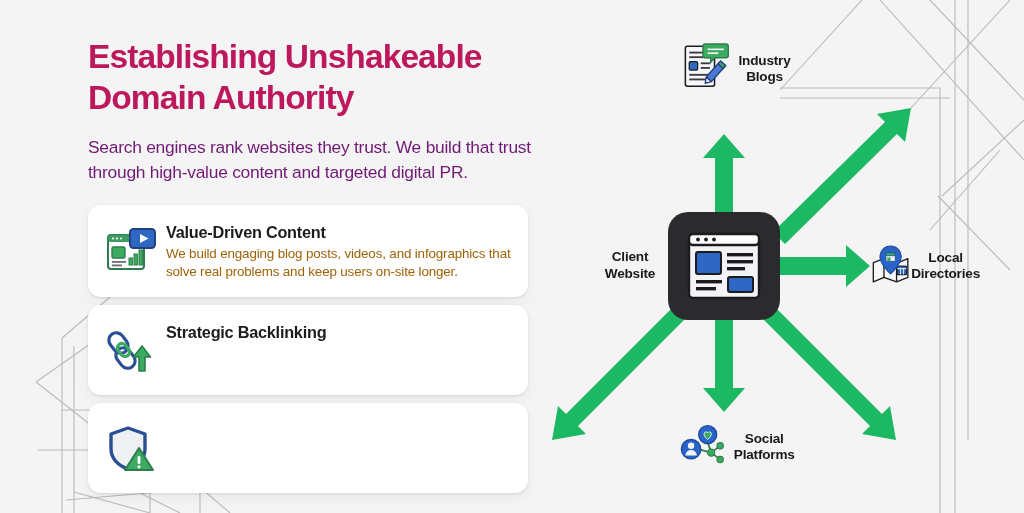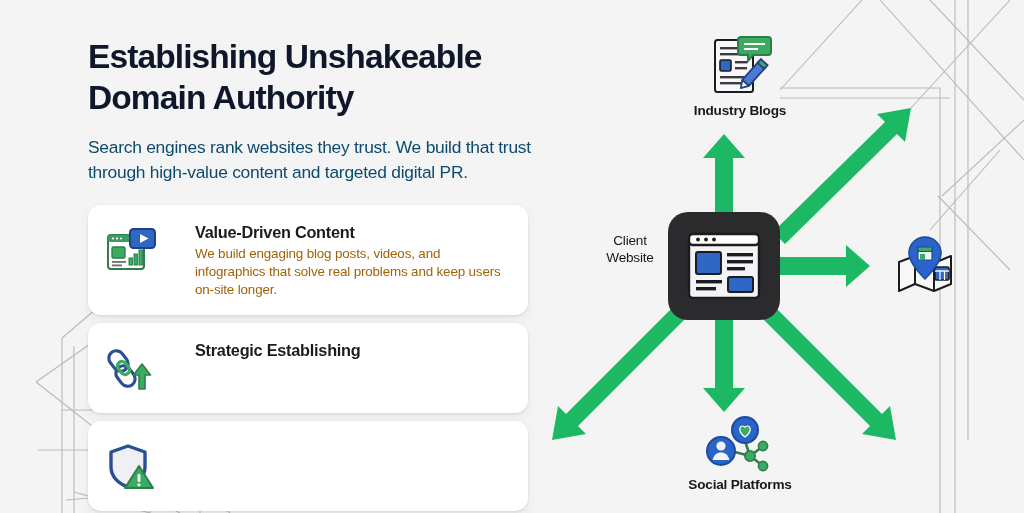--- a/index.html
+++ b/index.html
@@ -21,48 +21,47 @@
   #left-col {
     position: absolute;
     left: 88px; top: 36px;
     width: 452px;
   }
   #page-title {
     font-size: 33.5px;
     line-height: 41px;
     font-weight: bold;
     letter-spacing: -0.9px;
-    color: #0f172a;
+    color: #be185d;
     width: 452px;
   }
   #intro-paragraph {
     margin-top: 17px;
     font-size: 17.4px;
     line-height: 25px;
-    color: #0c4a6e;
+    color: #701a75;
     width: 444px;
     letter-spacing: -0.25px;
   }
   #feature-list {
     margin-top: 20px;
     display: flex;
     flex-direction: column;
     gap: 8px;
   }
   .feature-card {
     position: relative;
     width: 440px;
     background: #ffffff;
     border-radius: 13px;
     box-shadow: 0 1px 3px rgba(0,0,0,0.10), 0 6px 14px rgba(0,0,0,0.045);
     display: flex;
     align-items: flex-start;
     padding: 16px 17px 16px 14px;
     min-height: 78px;
-    gap: 29px;
   }
   .card-icon {
     flex: 0 0 58px;
     height: 56px;
     display: flex;
     align-items: center;
     justify-content: center;
     margin-top: 2px;
   }
   .card-body { flex: 1 1 auto; padding-left: 6px; padding-top: 1px; }
@@ -94,43 +93,43 @@
     border-radius: 20px;
     display: flex;
     align-items: center;
     justify-content: center;
     z-index: 4;
   }
   .node {
     position: absolute;
     z-index: 3;
     display: flex;
-    flex-direction: column;
+    flex-direction: row;
     align-items: center;
   }
   .node-label {
     margin-top: 3px;
     font-size: 13.6px;
     font-weight: bold;
     color: #19191b;
     text-align: center;
     line-height: 16px;
     letter-spacing: -0.2px;
     white-space: pre-line;
   }
   #node-blogs { left: 140px; top: 34px; width: 120px; }
   #node-local { left: 330px; top: 236px; width: 110px; }
   #node-social { left: 140px; top: 416px; width: 120px; }
   #hub-label {
     position: absolute;
-    left: 52px; top: 232px;
+    left: 52px; top: 248px;
     width: 76px;
     text-align: center;
     font-size: 13.6px;
-    font-weight: normal;
+    font-weight: bold;
     color: #19191b;
     line-height: 17px;
     letter-spacing: -0.2px;
     white-space: pre-line;
     z-index: 3;
   }
   #arrows { position: absolute; inset: 0; z-index: 1; }
 </style>
 </head>
 <body>
@@ -207,21 +206,21 @@
           <svg width="50" height="48" viewBox="0 0 50 48">
             <g fill="none" stroke="#2a4f92" stroke-width="3.2" stroke-linecap="round">
               <rect x="5" y="5" width="15" height="22" rx="7.5" transform="rotate(-38 12.5 16)"></rect>
               <rect x="12" y="20" width="15" height="22" rx="7.5" transform="rotate(-38 19.5 31)"></rect>
             </g>
             <rect x="13" y="16" width="9" height="14" rx="4.5" transform="rotate(-38 17.5 23)" fill="none" stroke="#3bab5f" stroke-width="3.4" stroke-linecap="round"></rect>
             <path d="M33 44 L33 30 L27.5 30 L36 19 L44.5 30 L39 30 L39 44 Z" fill="#3bab5f" stroke="#2f7d4e" stroke-width="1.6" stroke-linejoin="round"></path>
           </svg>
         </div>
         <div class="card-body">
-          <div class="card-title">Strategic Establishing</div>
+          <div class="card-title">Strategic Backlinking</div>
         </div>
       </div>
 
       <div class="feature-card">
         <div class="card-icon">
           <svg width="50" height="48" viewBox="0 0 50 48">
             <path d="M22 3 L39 9 V24 C39 34 31 41 22 44 C13 41 5 34 5 24 V9 Z" fill="#eef0f3" stroke="#2a4f92" stroke-width="3.4" stroke-linejoin="round"></path>
             <path d="M33 23 L47 45 H19 Z" fill="#3bab5f" stroke="#2f7d4e" stroke-width="2" stroke-linejoin="round"></path>
             <rect x="31.6" y="31" width="2.8" height="8" rx="1.3" fill="#ffffff"></rect>
             <circle cx="33" cy="41.8" r="1.6" fill="#ffffff"></circle>
@@ -309,20 +308,22 @@
         <path d="M5 26 L21 20 L40 27 L57 20 V48 L40 55 L21 48 L5 55 Z" fill="#f7f8fa" stroke="#1c1c1e" stroke-width="2" stroke-linejoin="round"></path>
         <path d="M21 20 V48 M40 27 V55" stroke="#1c1c1e" stroke-width="2"></path>
         <rect x="41" y="31" width="14" height="13" rx="1.5" fill="#2f68c4" stroke="#1c1c1e" stroke-width="1.6"></rect>
         <path d="M41 35 H55" stroke="#ffffff" stroke-width="1.4"></path>
         <path d="M46 35 V44 M50.5 35 V44" stroke="#ffffff" stroke-width="1.2"></path>
         <path d="M31 1 C22.2 1 15 8.2 15 17 C15 28 31 43 31 43 C31 43 47 28 47 17 C47 8.2 39.8 1 31 1 Z" fill="#2a64c8" stroke="#1c4b9e" stroke-width="1.6"></path>
         <rect x="24" y="13" width="14" height="11" rx="1" fill="#f2f3f5" stroke="#1c4b9e" stroke-width="1.2"></rect>
         <path d="M23 11 H39 L37.5 15.5 H24.5 Z" fill="#3bab5f" stroke="#1c4b9e" stroke-width="1.2"></path>
         <rect x="26" y="18" width="5" height="6" fill="#3bab5f"></rect>
       </svg>
+      <div class="node-label">Local
+Directories</div>
     </div>
 
     <div class="node" id="node-social">
       <svg width="70" height="58" viewBox="0 0 70 58">
         <line x1="30" y1="36" x2="45" y2="40" stroke="#2f7d4e" stroke-width="2.6"></line>
         <line x1="45" y1="40" x2="57" y2="31" stroke="#2f7d4e" stroke-width="2.6"></line>
         <line x1="45" y1="40" x2="57" y2="49" stroke="#2f7d4e" stroke-width="2.6"></line>
         <line x1="40" y1="25" x2="45" y2="40" stroke="#2f7d4e" stroke-width="2.6"></line>
         <circle cx="40" cy="14" r="13" fill="#2a64c8" stroke="#1c4b9e" stroke-width="2"></circle>
         <path d="M40 21 C33 16 34 10 37.5 10 C39.2 10 40 11.3 40 11.3 C40 11.3 40.8 10 42.5 10 C46 10 47 16 40 21 Z" fill="#3bab5f" stroke="#ffffff" stroke-width="1.2"></path>

